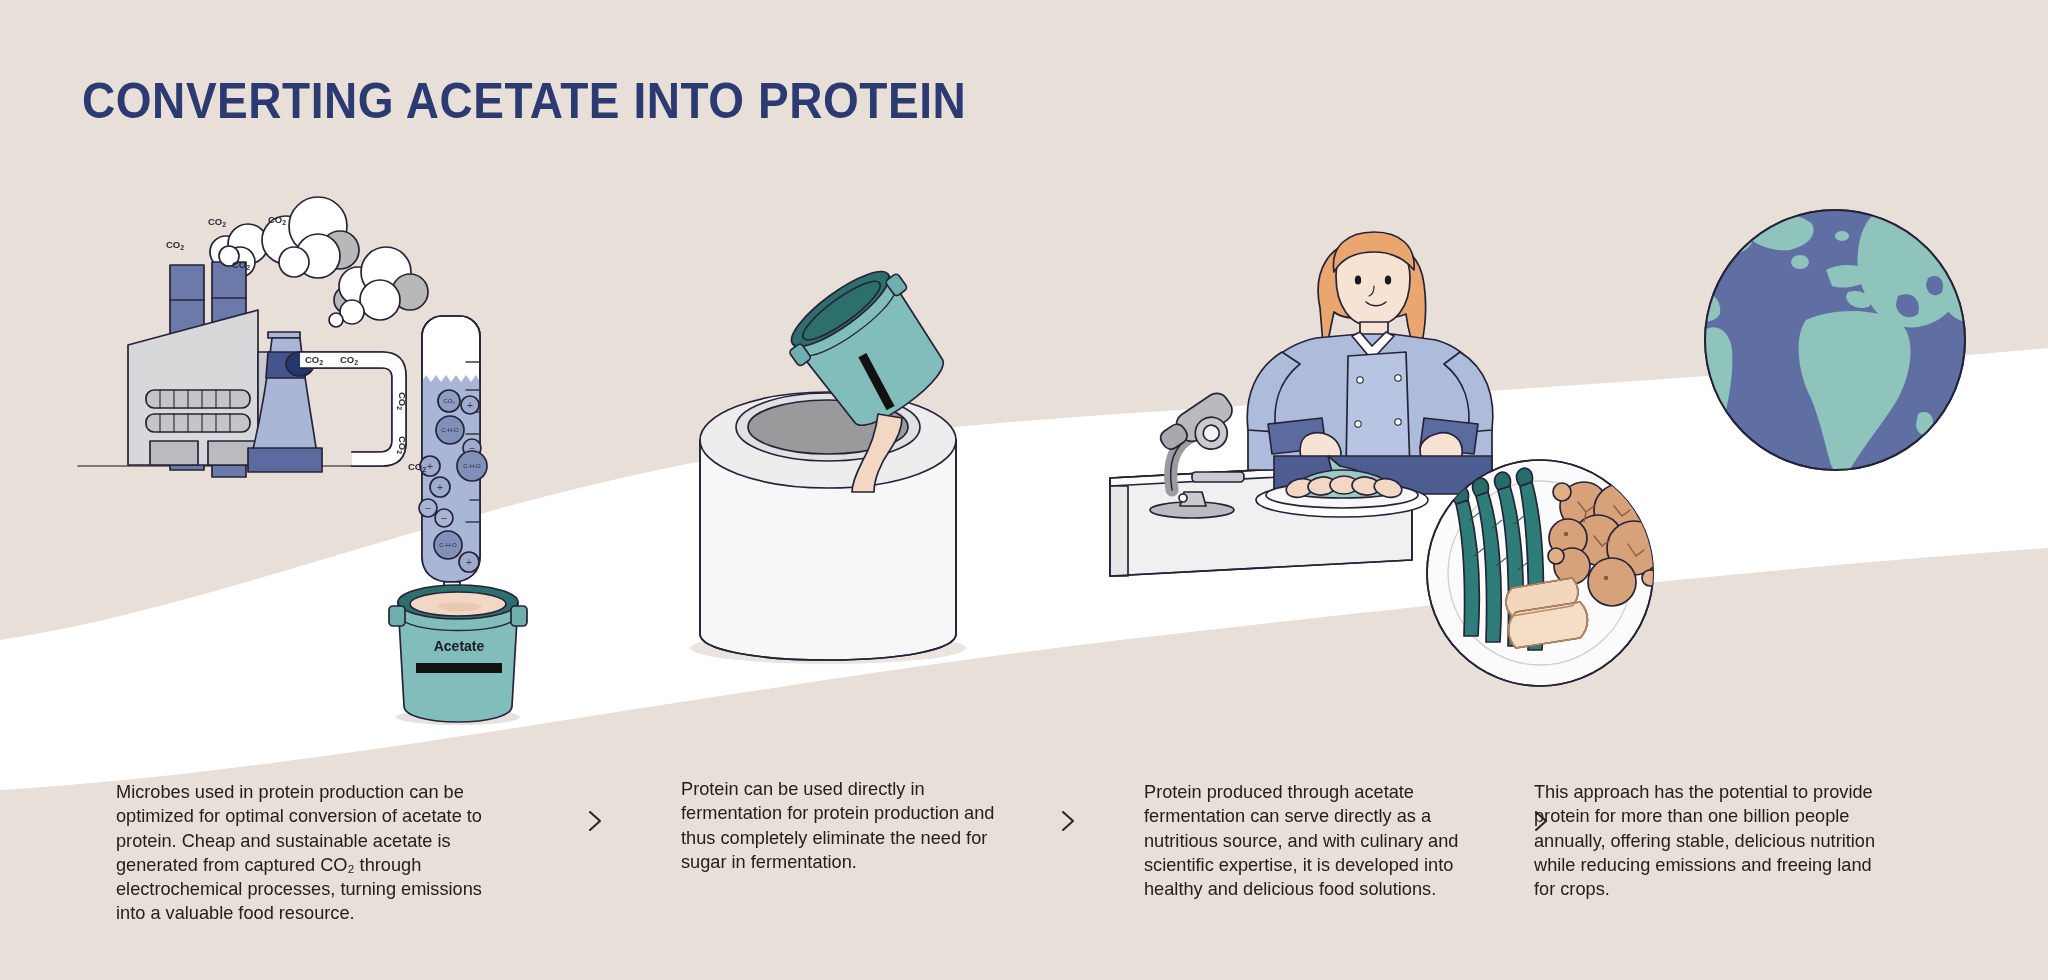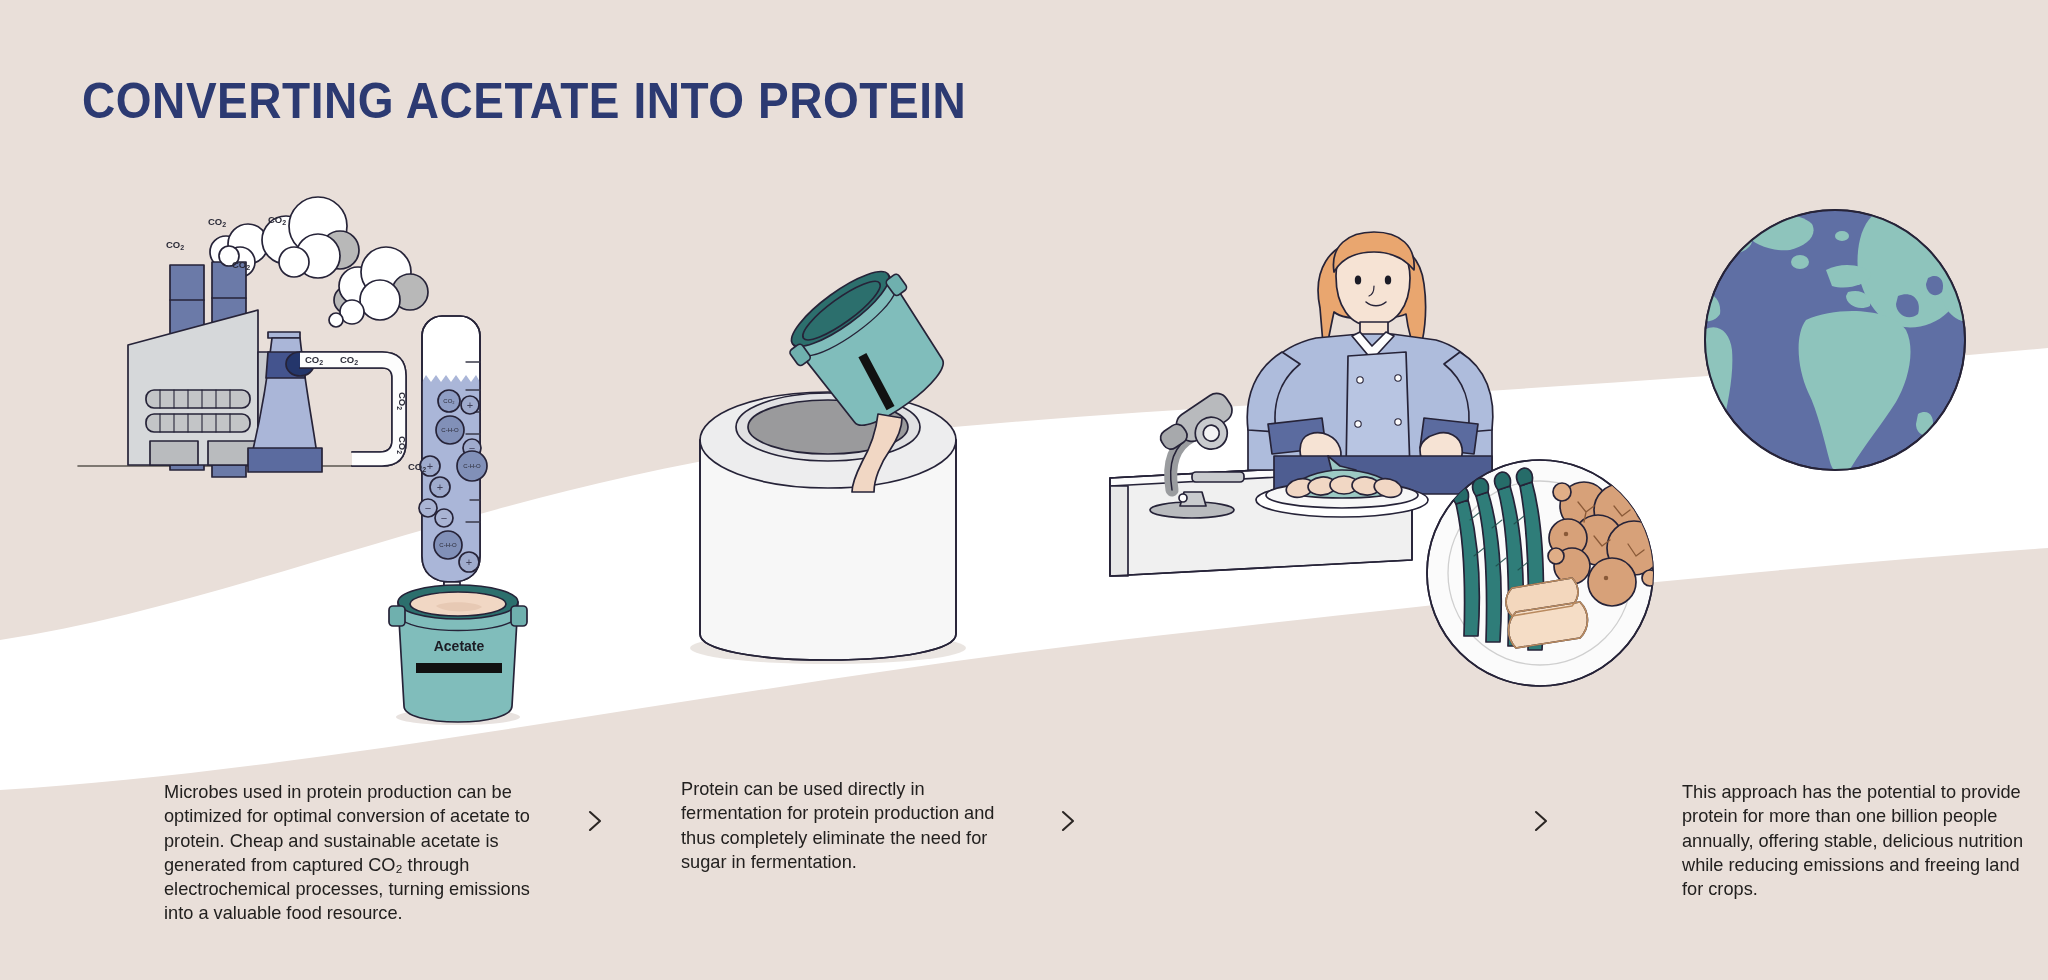--- a/index.html
+++ b/index.html
@@ -34,24 +34,24 @@
 
   
   #captions { position:absolute; left:0; top:780px; width:2048px; height:180px; }
   .caption {
     position:absolute;
     font-size:18.2px;
     line-height:24.3px;
     color:#22201f;
     font-family:"Liberation Sans", sans-serif;
   }
-  .cap1 { left:116px; top:0px;  width:400px;margin-left:48px; }
+  .cap1 { left:116px; top:0px;  width:400px; }
   .cap2 { left:681px; top:-3px; width:315px; }
   .cap3 { left:1144px;top:0px;  width:345px; }
-  .cap4 { left:1682px;top:0px;  width:350px; }
+  .cap4 { left:1534px;top:0px;  width:350px; }
 
   .chevron {
     position:absolute;
     top:24px;
     width:26px; height:34px;
     color:#2b2624;
   }
   .chev1 { left:582px; }
   .chev2 { left:1055px; }
   .chev3 { left:1528px; }
@@ -513,20 +513,21 @@
     </div>
 
     <div class="caption cap2">Protein can be used directly in fermentation for protein production and thus completely eliminate the need for sugar in fermentation.</div>
 
     <div class="chevron chev2">
       <svg viewBox="0 0 26 34" width="26" height="34">
         <polyline points="8,8 18,17 8,26" fill="none" stroke="#2b2624" stroke-width="2.1" stroke-linecap="round" stroke-linejoin="round"></polyline>
       </svg>
     </div>
 
+    <div class="caption cap3">Protein produced through acetate fermentation can serve directly as a nutritious source, and with culinary and scientific expertise, it is developed into healthy and delicious food solutions.</div>
 
     <div class="chevron chev3">
       <svg viewBox="0 0 26 34" width="26" height="34">
         <polyline points="8,8 18,17 8,26" fill="none" stroke="#2b2624" stroke-width="2.1" stroke-linecap="round" stroke-linejoin="round"></polyline>
       </svg>
     </div>
 
     <div class="caption cap4">This approach has the potential to provide protein for more than one billion people annually, offering stable, delicious nutrition while reducing emissions and freeing land for crops.</div>
   </div>
 

